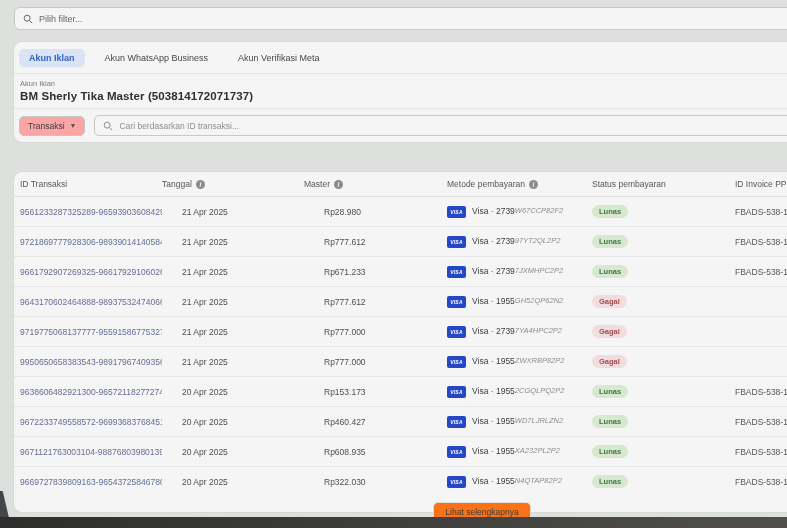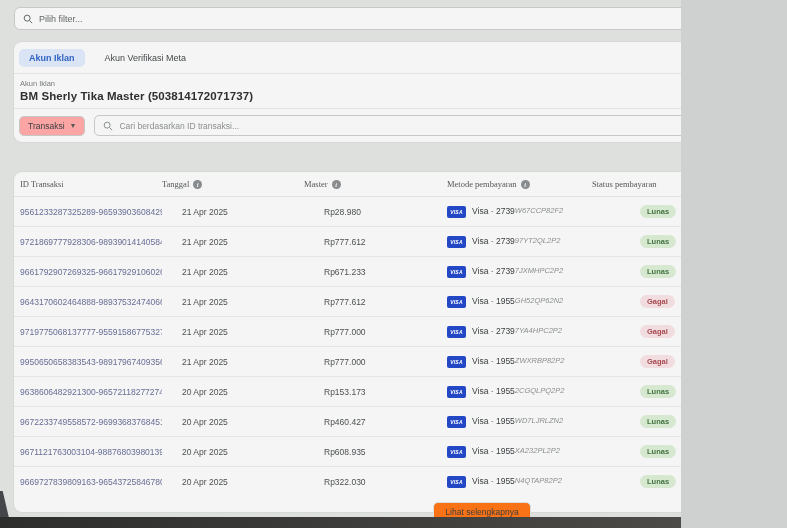--- a/index.html
+++ b/index.html
@@ -1,17 +1,17 @@
 <!DOCTYPE html>
 <html><head>
 <meta charset="utf-8">
 <style>
   html,body{margin:0;padding:0;background:#cfd1d0;}
   #screen{
-    position:relative;width:681px;height:528px;overflow:hidden;
+    position:relative;width:787px;height:528px;overflow:hidden;
     background:#dee0de;
     font-family:"Liberation Sans","DejaVu Sans",sans-serif;
     -webkit-font-smoothing:antialiased;
   }
   
   .top-search{
     position:absolute;left:14px;top:7px;width:922px;height:23px;
     background:#f4f5f4;border:1px solid #c7c9c7;border-radius:6px;
     display:flex;align-items:center;gap:6px;padding:0 8px;box-sizing:border-box;
   }
@@ -31,37 +31,37 @@
   .dd{display:flex;align-items:center;gap:5px;border:1px solid #c5c7c5;border-radius:5px;
       padding:4px 8px;font-size:8.5px;color:#3b3d3f;background:#fca5a5;white-space:nowrap;}
   .dd .caret{font-size:7px;color:#55585a;line-height:1;}
   .tbl-search{flex:1;display:flex;align-items:center;gap:6px;border:1px solid #c7c9c7;border-radius:5px;
       height:21px;padding:0 8px;background:#f4f5f4;box-sizing:border-box;}
   .tbl-search .ph{font-size:8.5px;color:#8b8e91;}
   
   .card2{top:172px;height:340px;}
   .grid{display:grid;grid-template-columns:142px 142px 143px 145px 143px 180px;align-items:center;padding-left:6px;}
   .thead{height:24px;border-bottom:1px solid #e0e1e0;}
-  .th{font-size:8.5px;color:#55585b;display:flex;align-items:center;gap:4px;white-space:nowrap;font-family:Liberation Serif, serif;}
+  .th{font-size:8.5px;color:#55585b;display:flex;align-items:center;gap:4px;white-space:nowrap;}
   .info{width:9px;height:9px;border-radius:50%;background:#898c8f;color:#f4f5f4;
         display:inline-flex;align-items:center;justify-content:center;
         font-size:6.5px;font-weight:bold;font-style:italic;flex:0 0 auto;cursor:pointer;}
   .row{height:29px;border-bottom:1px solid #e4e5e4;}
   .row:last-child{border-bottom:none;}
   .cell{font-size:8.5px;white-space:nowrap;overflow:hidden;}
   .c-id{color:#686d95;cursor:pointer;}
   .c-date,.c-amount{color:#4d5053;margin-left:20px;}
   .c-pay{display:flex;align-items:center;gap:6px;}
   .visa-chip{width:19px;height:12px;border-radius:2px;background:#2447c5;color:#fff;
         display:inline-flex;align-items:center;justify-content:center;
         font-size:5px;font-weight:bold;font-style:italic;letter-spacing:.2px;flex:0 0 auto;}
   .pay-lines{display:flex;flex-direction:row;line-height:1.15;}
   .pay-card{font-size:8.5px;color:#3d4043;}
   .pay-ref{font-size:7.5px;color:#8b8e91;font-style:italic;}
-  .badge{display:inline-block;font-size:7.5px;padding:2px 7px;border-radius:8px;font-weight:bold;margin-left:48px;}
+  .badge{display:inline-block;font-size:7.5px;padding:2px 7px;border-radius:8px;font-weight:bold;}
   .badge[data-status="Lunas"]{background:#d6e8d0;color:#447440;}
   .badge[data-status="Gagal"]{background:#f1dddf;color:#a64a50;}
   .c-inv{color:#55585b;}
   .tfoot{display:flex;justify-content:center;padding:6px 0 0 0;}
   .more-btn{background:#f97316;border:1px solid #dcdddc;border-radius:5px;
         font-size:8.5px;color:#3b3d3f;padding:4px 11px;cursor:pointer;
         font-family:inherit;}
   
   .bezel{position:absolute;left:0;bottom:0;width:787px;height:11px;
         background:linear-gradient(90deg,#2d2d2b,#504f4c);}
@@ -77,20 +77,21 @@
     <svg class="mag" viewBox="0 0 12 12">
       <circle cx="5" cy="5" r="3.6" fill="none" stroke="#64676a" stroke-width="1.2"></circle>
       <line x1="7.8" y1="7.8" x2="11" y2="11" stroke="#64676a" stroke-width="1.2"></line>
     </svg>
     <span class="ph">Pilih filter...</span>
   </div>
 
   <div class="card card1">
     <div class="tabs">
       <div class="tab active">Akun Iklan</div>
+      <div class="tab">Akun WhatsApp Business</div>
       <div class="tab">Akun Verifikasi Meta</div>
     </div>
     <div class="hr"></div>
     <div class="acct">
       <div class="acct-label">Akun Iklan</div>
       <div class="acct-name">BM Sherly Tika Master (503814172071737)</div>
     </div>
     <div class="hr"></div>
     <div class="filters">
       <div class="dd">

